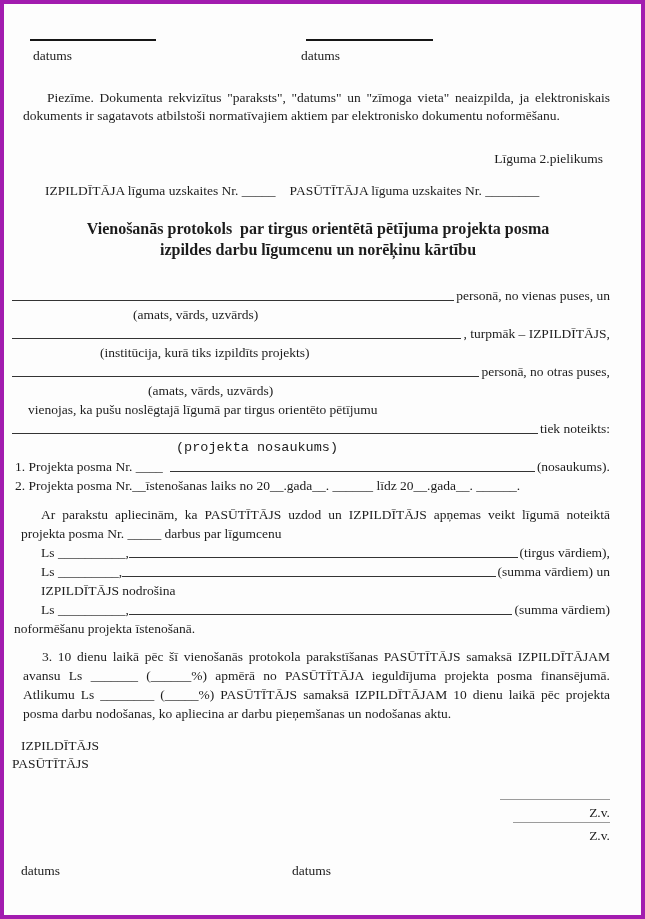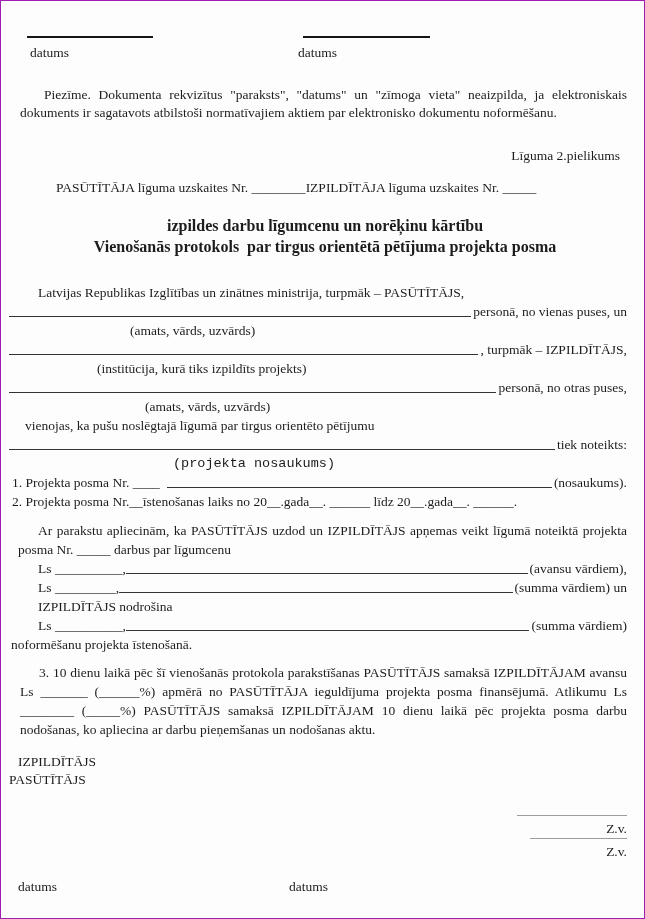--- a/index.html
+++ b/index.html
@@ -1,22 +1,22 @@
 <!DOCTYPE html>
 <html><head>
 <meta charset="utf-8">
 <style>
   html,body { margin:0; padding:0; background:#ffffff; }
   .page {
     width:645px; height:919px; box-sizing:border-box;
     background:#fdfdfd;
-    border:1px solid #a21caf;
+    border:4px solid #a21caf;
     font-family:"Liberation Serif", "DejaVu Serif", serif;
     font-size:13.5px; color:#1c1c1c;
-    padding:0 17px 0 8px;
+    padding:0 31px 0 8px;
     position:relative; overflow:hidden;
     -webkit-font-smoothing:antialiased;
   }
   .pre { white-space:pre; }
   .nowrap { white-space:nowrap; }
 
   
   .topline-row { display:flex; margin-top:35px; height:2px; }
   .tline { border-top:2px solid #161616; height:0; }
   .tl1 { width:126px; margin-left:18px; }
@@ -83,31 +83,30 @@
   <div class="datums-top">
     <span class="d1">datums</span>
     <span class="d2">datums</span>
   </div>
 
   <p class="note">Piezīme. Dokumenta rekvizītus "paraksts", "datums" un "zīmoga vieta" neaizpilda, ja elektroniskais dokuments ir sagatavots atbilstoši normatīvajiem aktiem par elektronisko dokumentu noformēšanu.</p>
 
   <div class="annex">Līguma 2.pielikums</div>
 
   <div class="registry">
+    <span class="pre r1">IZPILDĪTĀJA līguma uzskaites Nr. _____</span>
     <span class="pre r2">PASŪTĪTĀJA līguma uzskaites Nr. ________</span>
-    <span class="pre r1">IZPILDĪTĀJA līguma uzskaites Nr. _____</span>
   </div>
 
   <div class="title">
+    <div>Vienošanās protokols  par tirgus orientētā pētījuma projekta posma</div>
     <div>izpildes darbu līgumcenu un norēķinu kārtību</div>
-    <div>Vienošanās protokols  par tirgus orientētā pētījuma projekta posma</div>
   </div>
 
   <div class="parties">
-    <div class="row19 indent-intro">Latvijas Republikas Izglītības un zinātnes ministrija, turpmāk – PASŪTĪTĀJS,</div>
     <div class="fillrow">
       <span class="fill"></span>
       <span class="nowrap">personā, no vienas puses, un</span>
     </div>
     <div class="row19 cap1">(amats, vārds, uzvārds)</div>
     <div class="fillrow">
       <span class="fill"></span>
       <span class="nowrap pre">,  turpmāk – IZPILDĪTĀJS,</span>
     </div>
     <div class="row19 cap2">(institūcija, kurā tiks izpildīts projekts)</div>
@@ -128,21 +127,21 @@
       <span class="nowrap">(nosaukums).</span>
     </div>
     <div class="row19 indent-item pre">2. Projekta posma Nr.__īstenošanas laiks no 20__.gada__. ______ līdz 20__.gada__. ______.</div>
   </div>
 
   <div>
     <p class="price-intro">Ar parakstu apliecinām, ka PASŪTĪTĀJS uzdod un IZPILDĪTĀJS apņemas veikt līgumā noteiktā projekta posma Nr. _____ darbus par līgumcenu</p>
     <div class="fillrow ls-row">
       <span class="pre">Ls __________,</span>
       <span class="fill"></span>
-      <span class="nowrap">(avansu vārdiem),</span>
+      <span class="nowrap">(tirgus vārdiem),</span>
     </div>
     <div class="fillrow ls-row">
       <span class="pre">Ls _________,</span>
       <span class="fill"></span>
       <span class="nowrap">(summa vārdiem) un</span>
     </div>
     <div class="between">IZPILDĪTĀJS nodrošina</div>
     <div class="fillrow ls-row">
       <span class="pre">Ls __________,</span>
       <span class="fill"></span>

